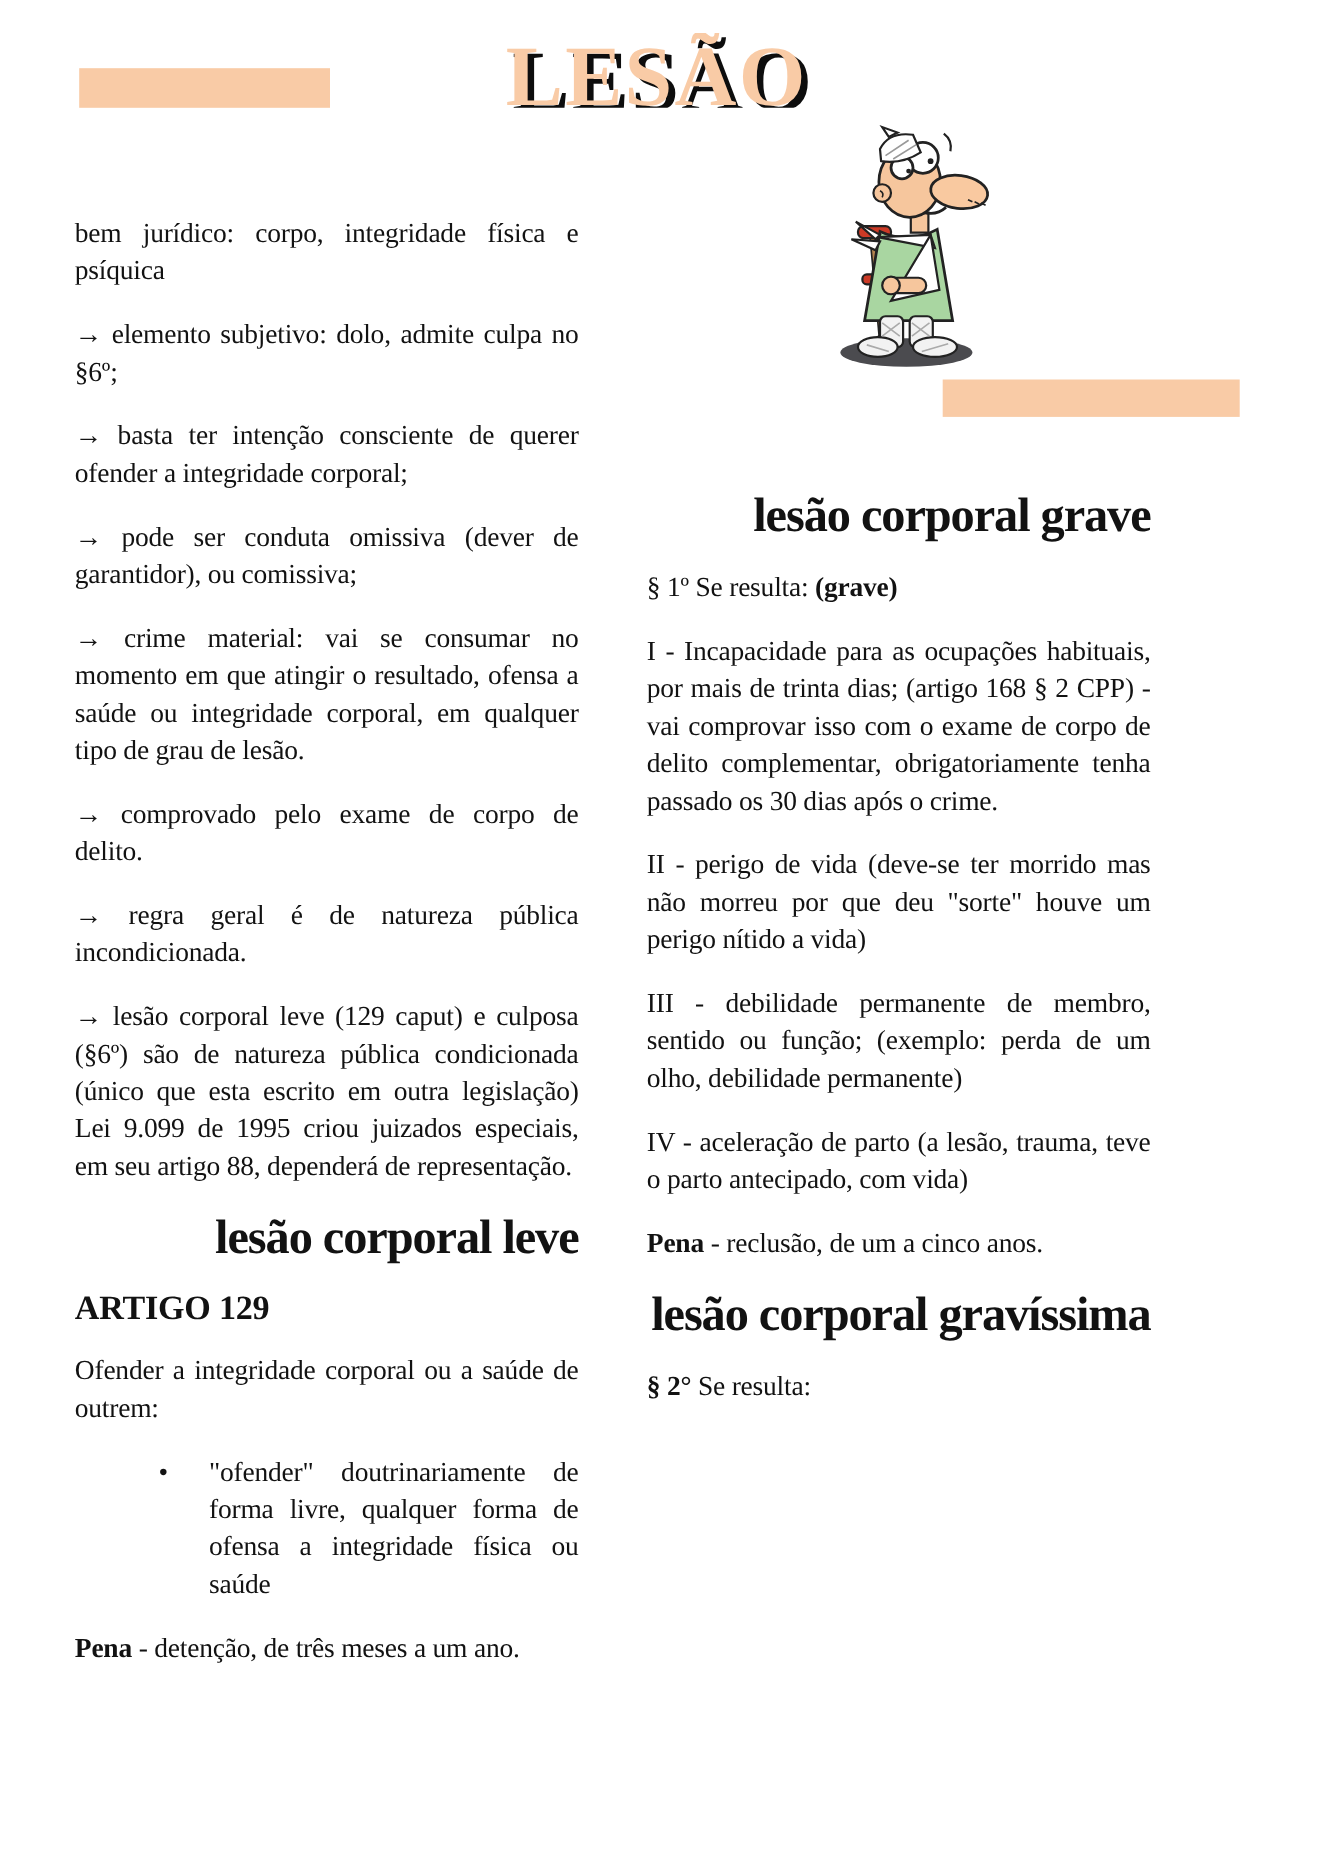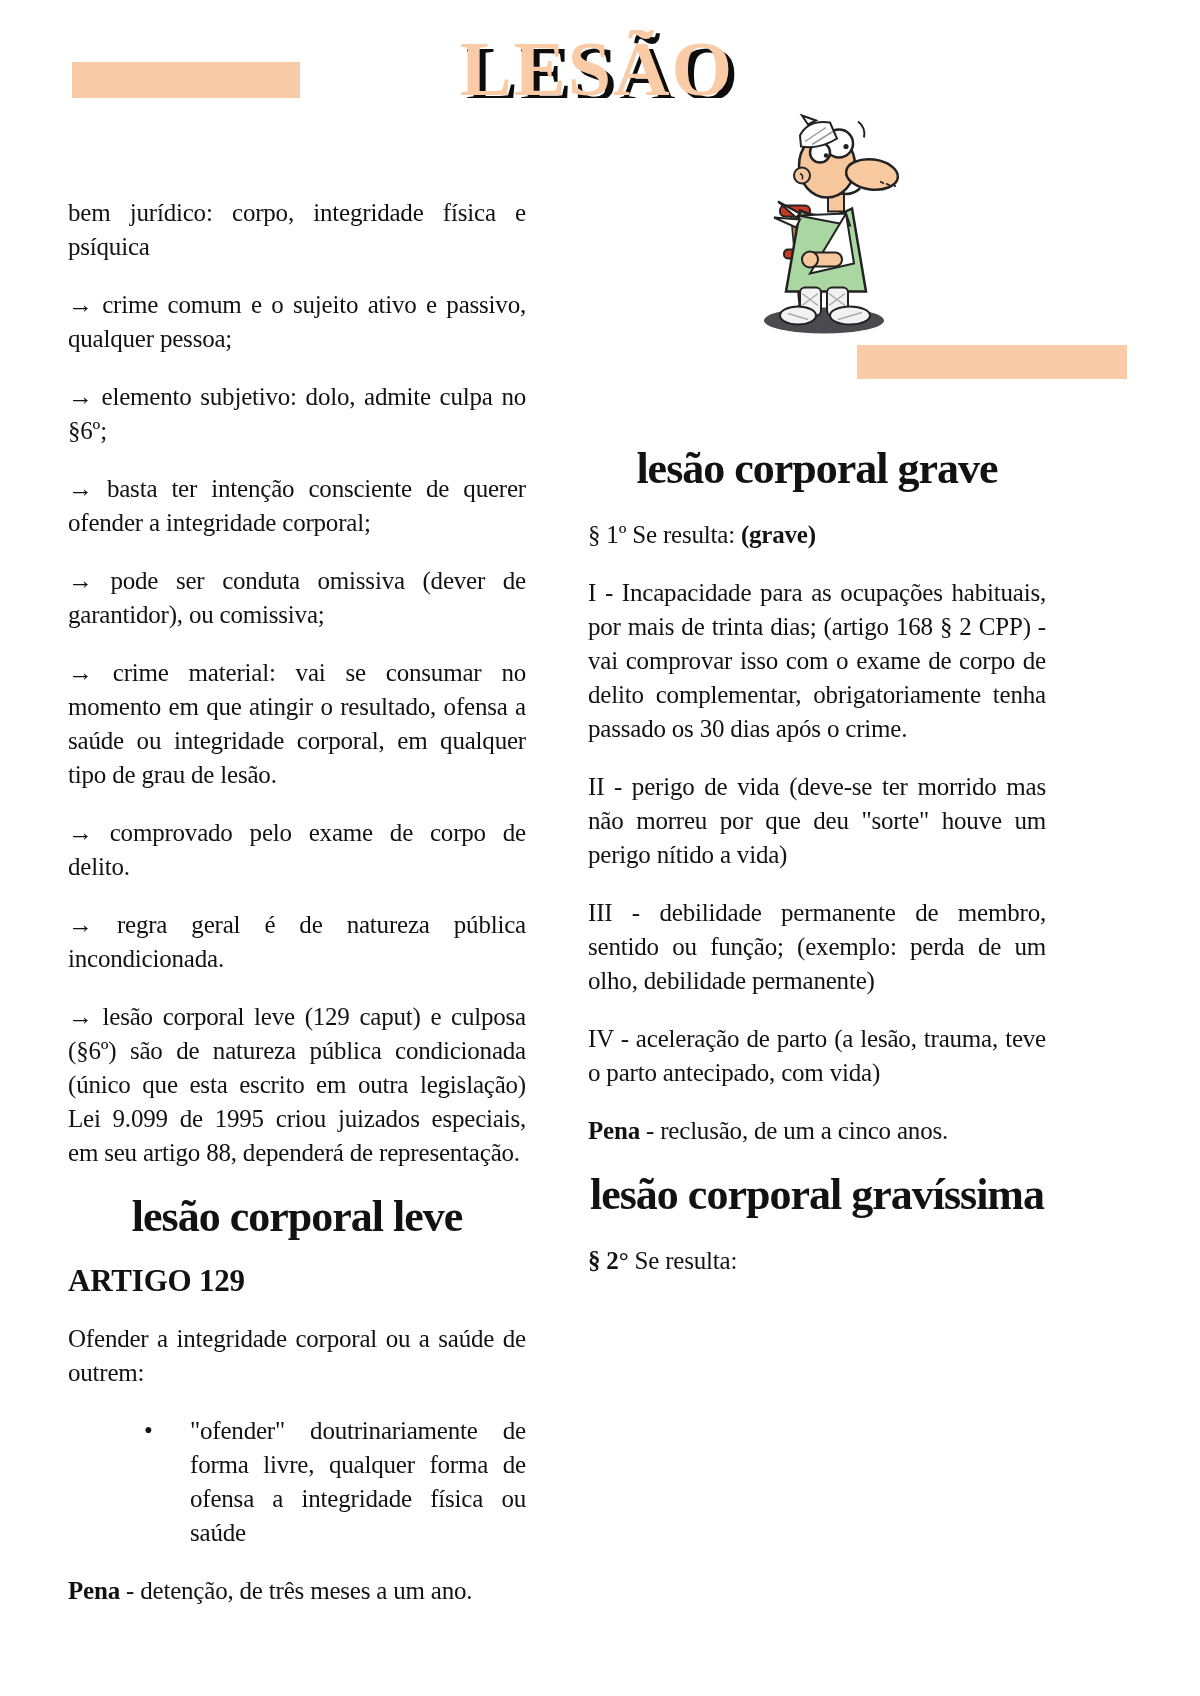--- a/index.html
+++ b/index.html
@@ -35,21 +35,21 @@
   .col{
     position:absolute;width:458px;
     font-size:25px;line-height:34px;
     text-align:justify;letter-spacing:-0.2px;
   }
   .col-left{left:68px;top:196px;}
   .col-right{left:588px;top:438px;}
   .col p{margin:0 0 24px 0;}
   .sec{
     font-size:44px;line-height:46px;font-weight:bold;
-    margin:8px 0 26px 0;letter-spacing:-1px;text-align:center;white-space:nowrap;
+    margin:8px 0 26px 0;letter-spacing:-1px;text-align:right;white-space:nowrap;
   }
   .artigo{font-size:31px;line-height:30px;font-weight:bold;margin:0 0 26px 0;text-align:left;}
   .bullet-row{display:flex;margin:0 0 24px 0;padding-left:76px;}
   .bullet-dot{flex:none;width:46px;text-align:left;}
   .bullet-text{flex:1;text-align:justify;}
   b{font-weight:bold;}
 </style>
 </head>
 <body>
 
@@ -111,21 +111,20 @@
       <ellipse cx="56" cy="202" rx="18" ry="9" fill="#f2f2f2" stroke="#222" stroke-width="2"></ellipse>
       <ellipse cx="108" cy="202" rx="20" ry="9" fill="#f2f2f2" stroke="#222" stroke-width="2"></ellipse>
       <path d="M60 180 L76 192 M60 192 L76 180 M87 180 L103 192 M87 192 L103 180 M46 200 L66 206 M96 206 L120 199" stroke="#aaa" stroke-width="1.5"></path>
     </g>
   </svg>
 
   <div class="accent-bar bar-right"></div>
 
   <div class="col col-left">
     <p>bem jurídico: corpo, integridade física e psíquica</p>
-    <p>→ crime comum e o sujeito ativo e passivo, qualquer pessoa;</p>
     <p>→ elemento subjetivo: dolo, admite culpa no §6º;</p>
     <p>→ basta ter intenção consciente de querer ofender a integridade corporal;</p>
     <p>→ pode ser conduta omissiva (dever de garantidor), ou comissiva;</p>
     <p>→ crime material: vai se consumar no momento em que atingir o resultado, ofensa a saúde ou integridade corporal, em qualquer tipo de grau de lesão.</p>
     <p>→ comprovado pelo exame de corpo de delito.</p>
     <p>→ regra geral é de natureza pública incondicionada.</p>
     <p>→ lesão corporal leve (129 caput) e culposa (§6º) são de natureza pública condicionada (único que esta escrito em outra legislação) Lei 9.099 de 1995 criou juizados especiais, em seu artigo 88, dependerá de representação.</p>
 
     <h2 class="sec">lesão corporal leve</h2>
     <h3 class="artigo">ARTIGO 129</h3>

